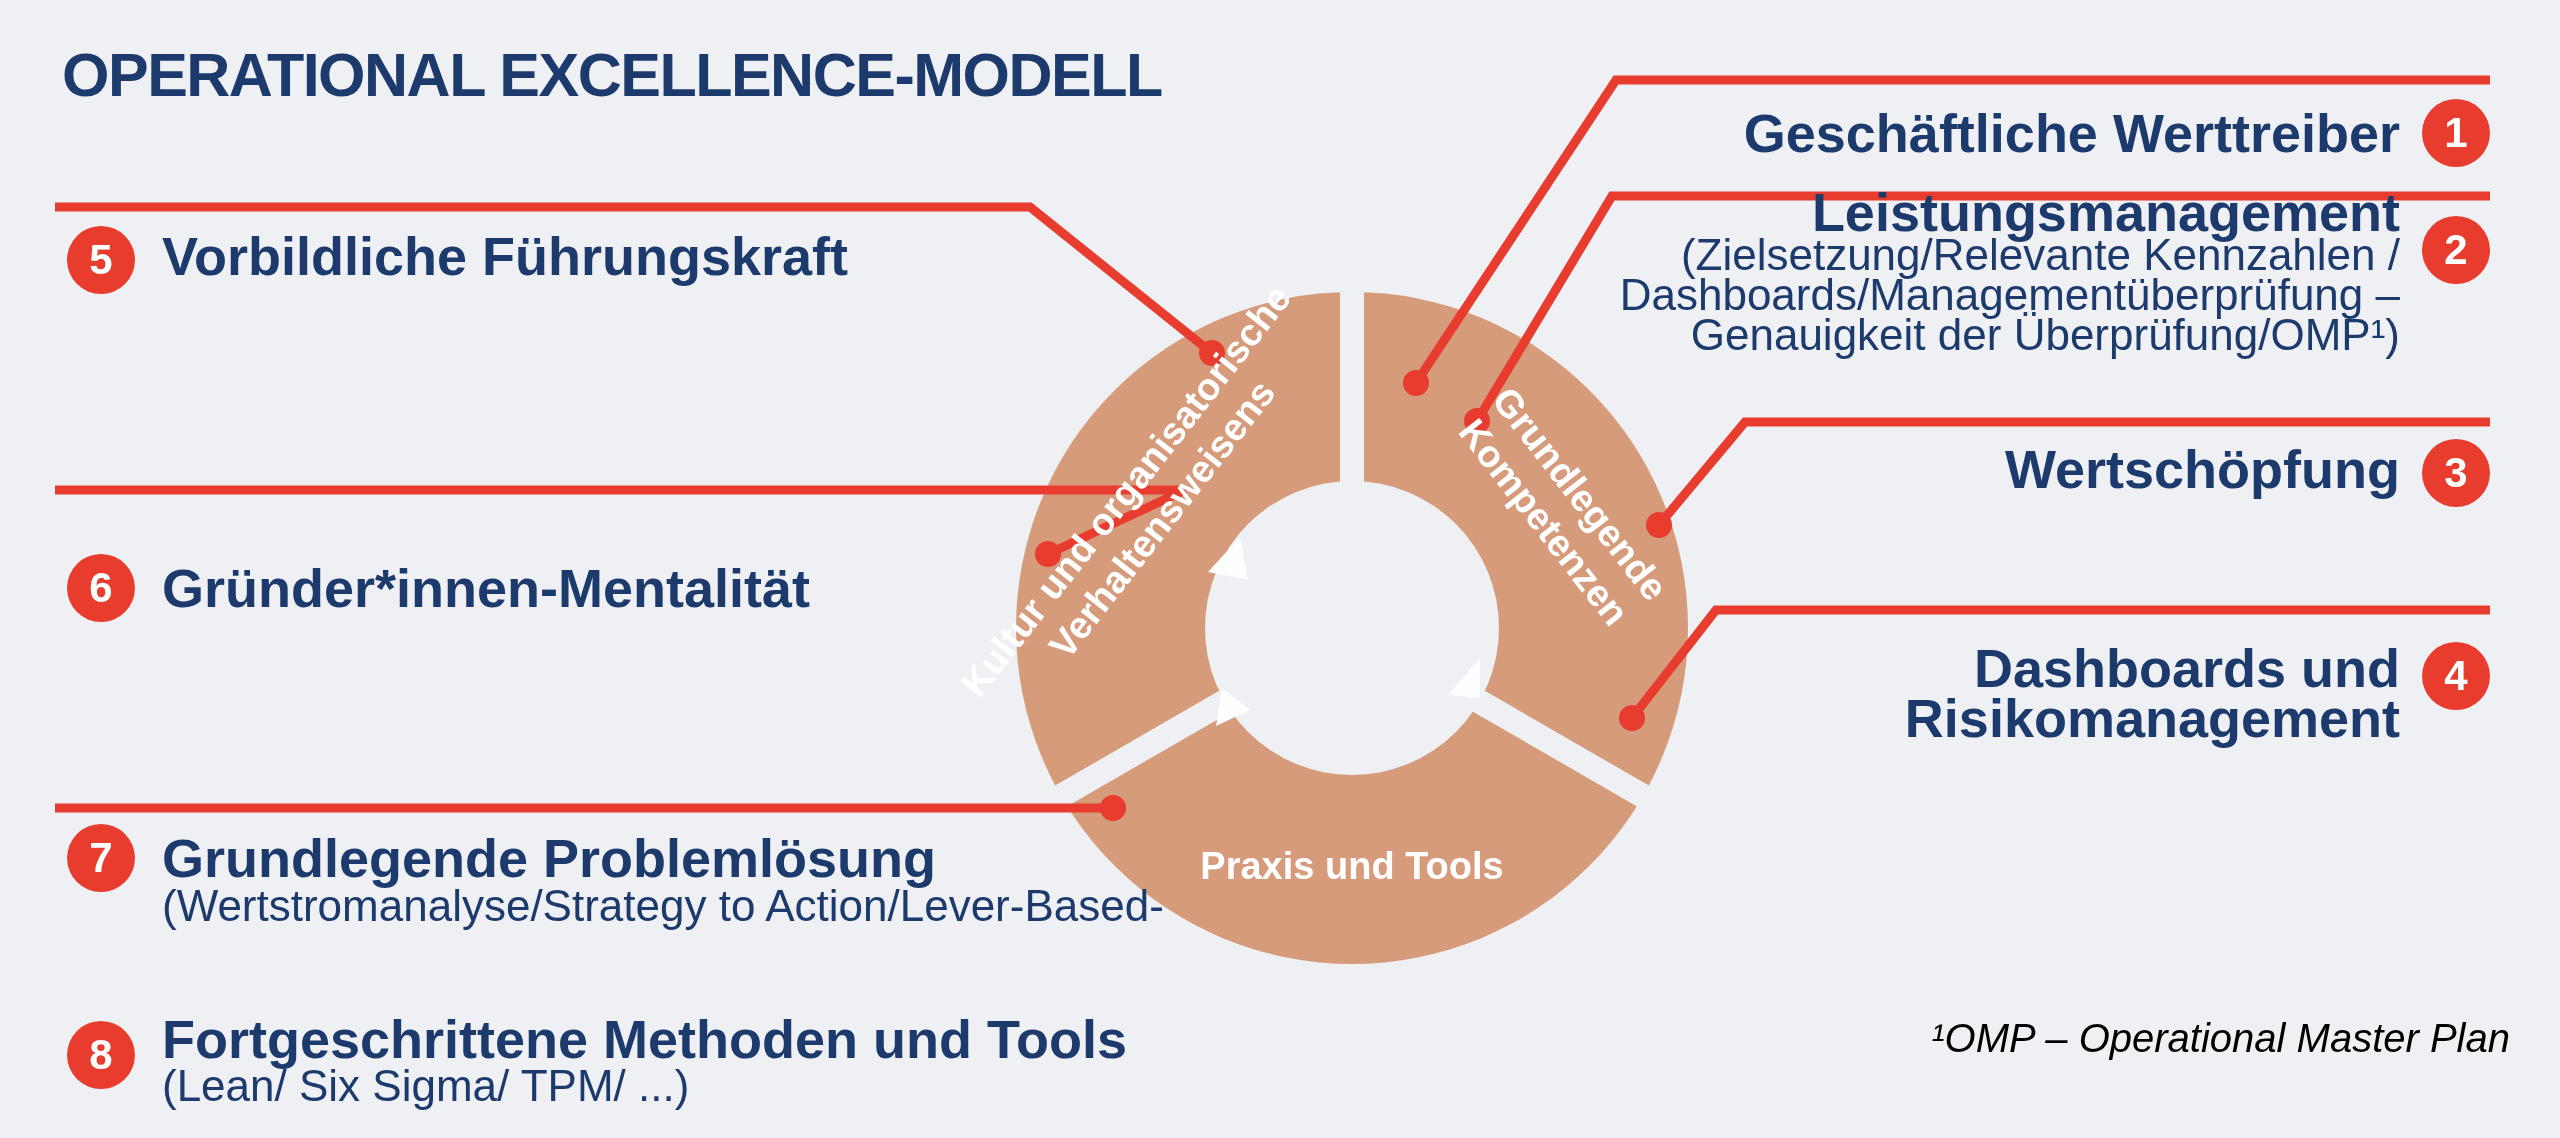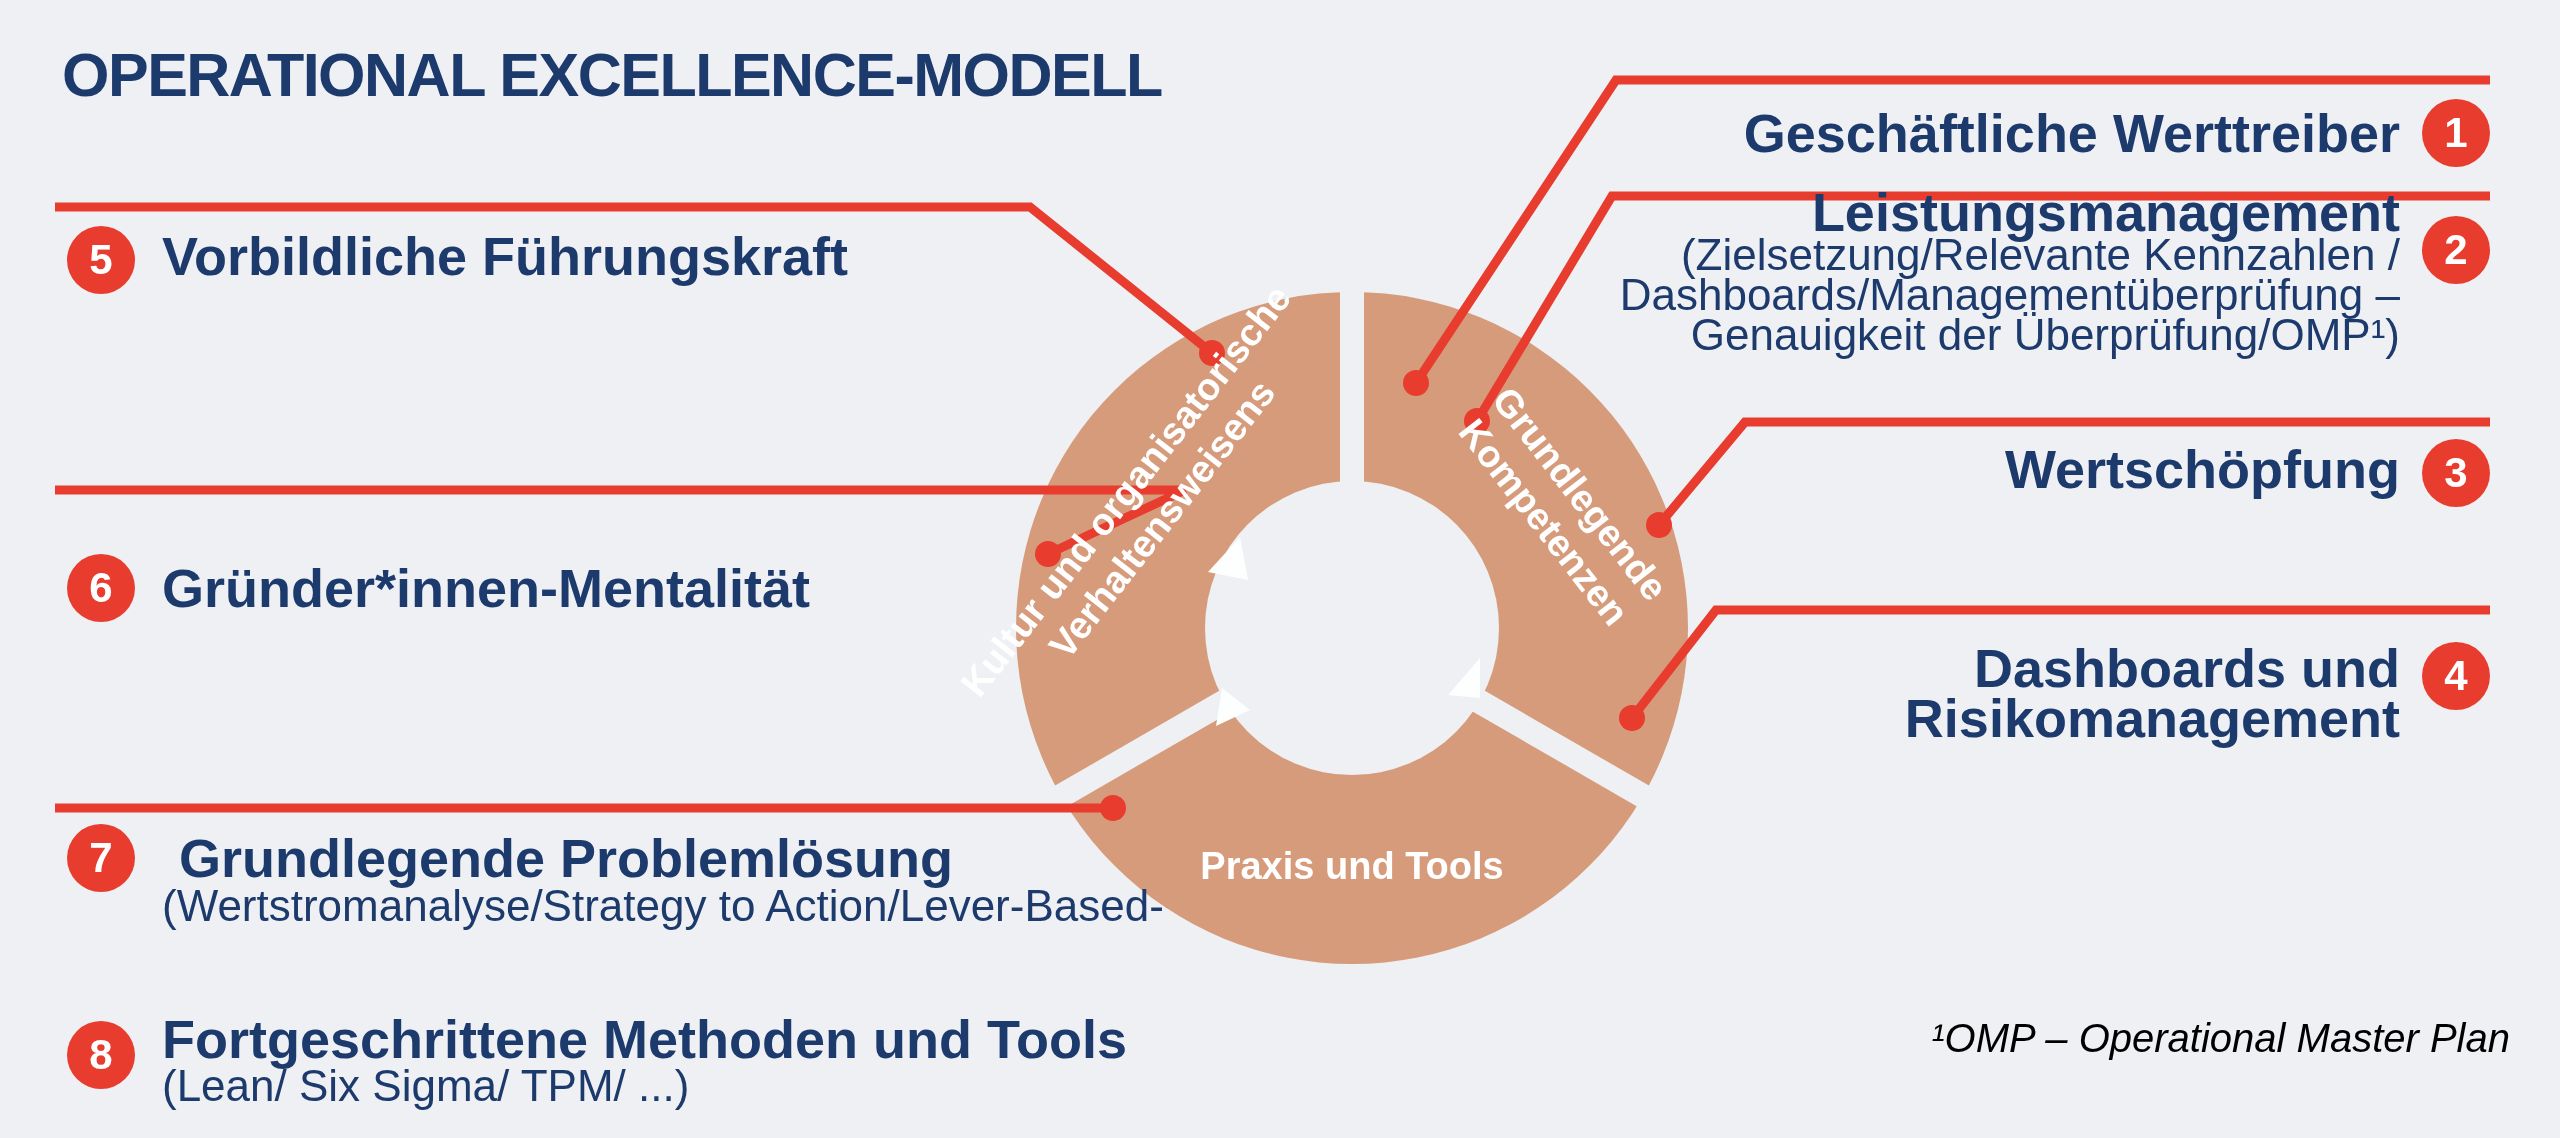--- a/index.html
+++ b/index.html
@@ -144,21 +144,21 @@
     <div class="abs item-title left-col" style="top:228px;">Vorbildliche Führungskraft</div>
   </div>
 
   <div>
     <div class="abs badge" style="left:67px;top:554px;">6</div>
     <div class="abs item-title left-col" style="top:560px;">Gründer*innen-Mentalität</div>
   </div>
 
   <div>
     <div class="abs badge" style="left:67px;top:824px;">7</div>
-    <div class="abs item-title left-col" style="top:830px;margin-left:17px;">Grundlegende Problemlösung</div>
+    <div class="abs item-title left-col" style="top:830px;">Grundlegende Problemlösung</div>
     <div class="abs left-col" style="top:886px;">
       <div class="item-sub">(Wertstromanalyse/Strategy to Action/Lever-Based-</div>
     </div>
   </div>
 
   <div>
     <div class="abs badge" style="left:67px;top:1021px;">8</div>
     <div class="abs item-title left-col" style="top:1011px;">Fortgeschrittene Methoden und Tools</div>
     <div class="abs item-sub left-col" style="top:1066px;">(Lean/ Six Sigma/ TPM/ ...)</div>
   </div>

